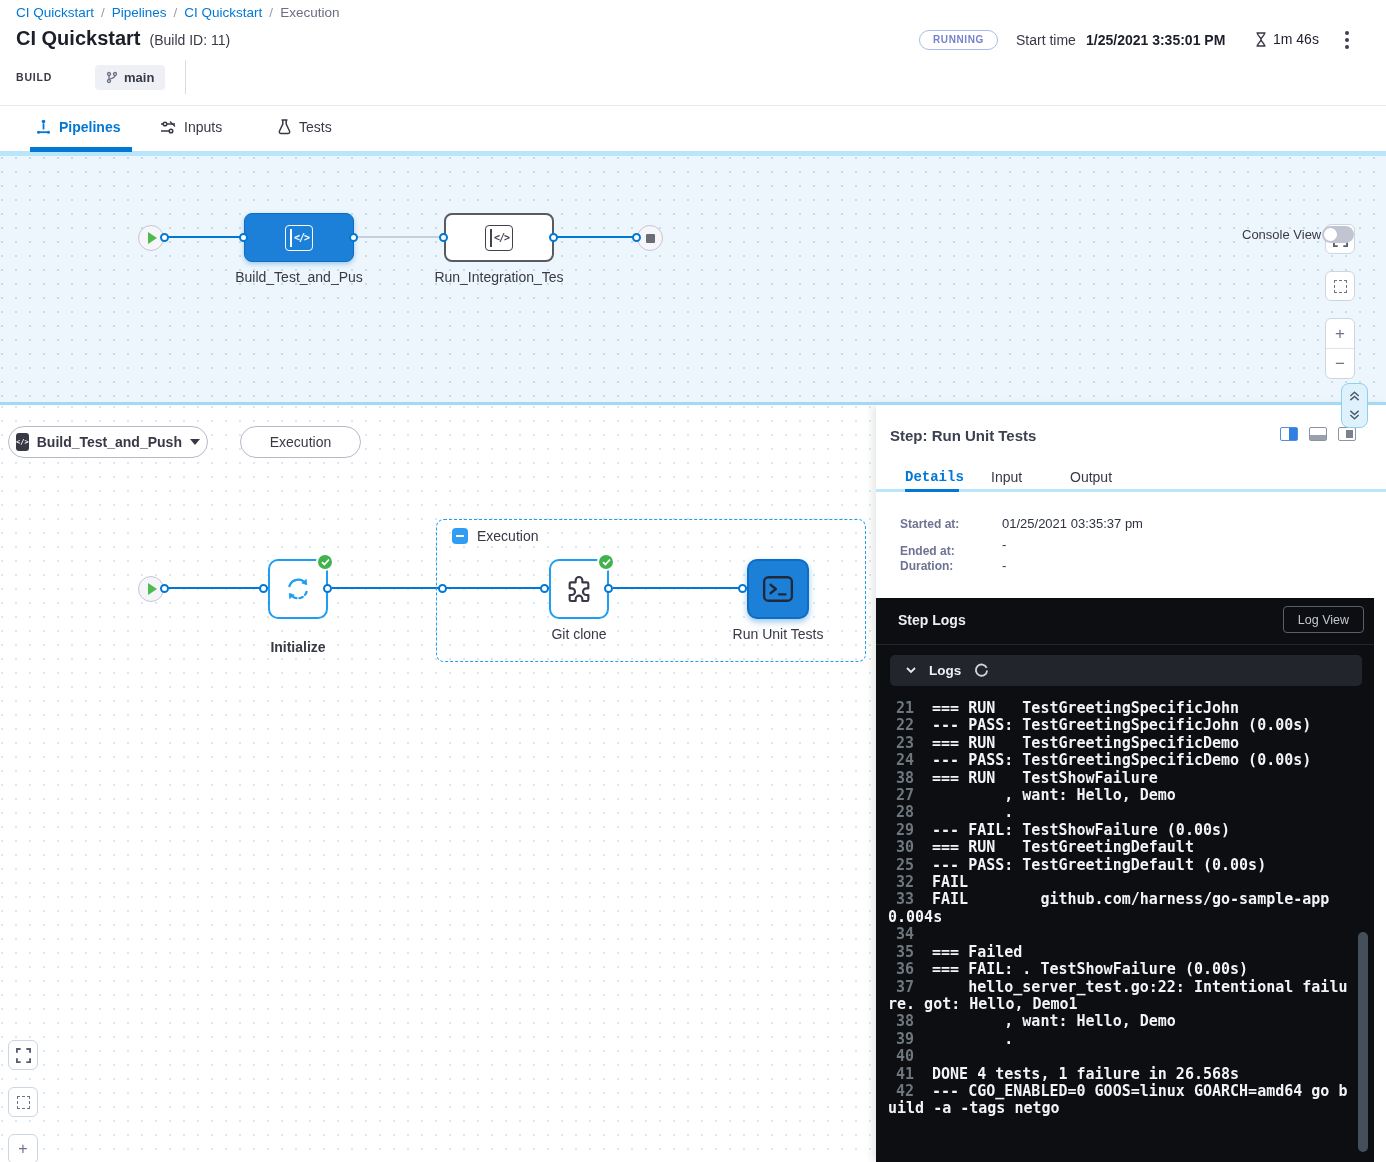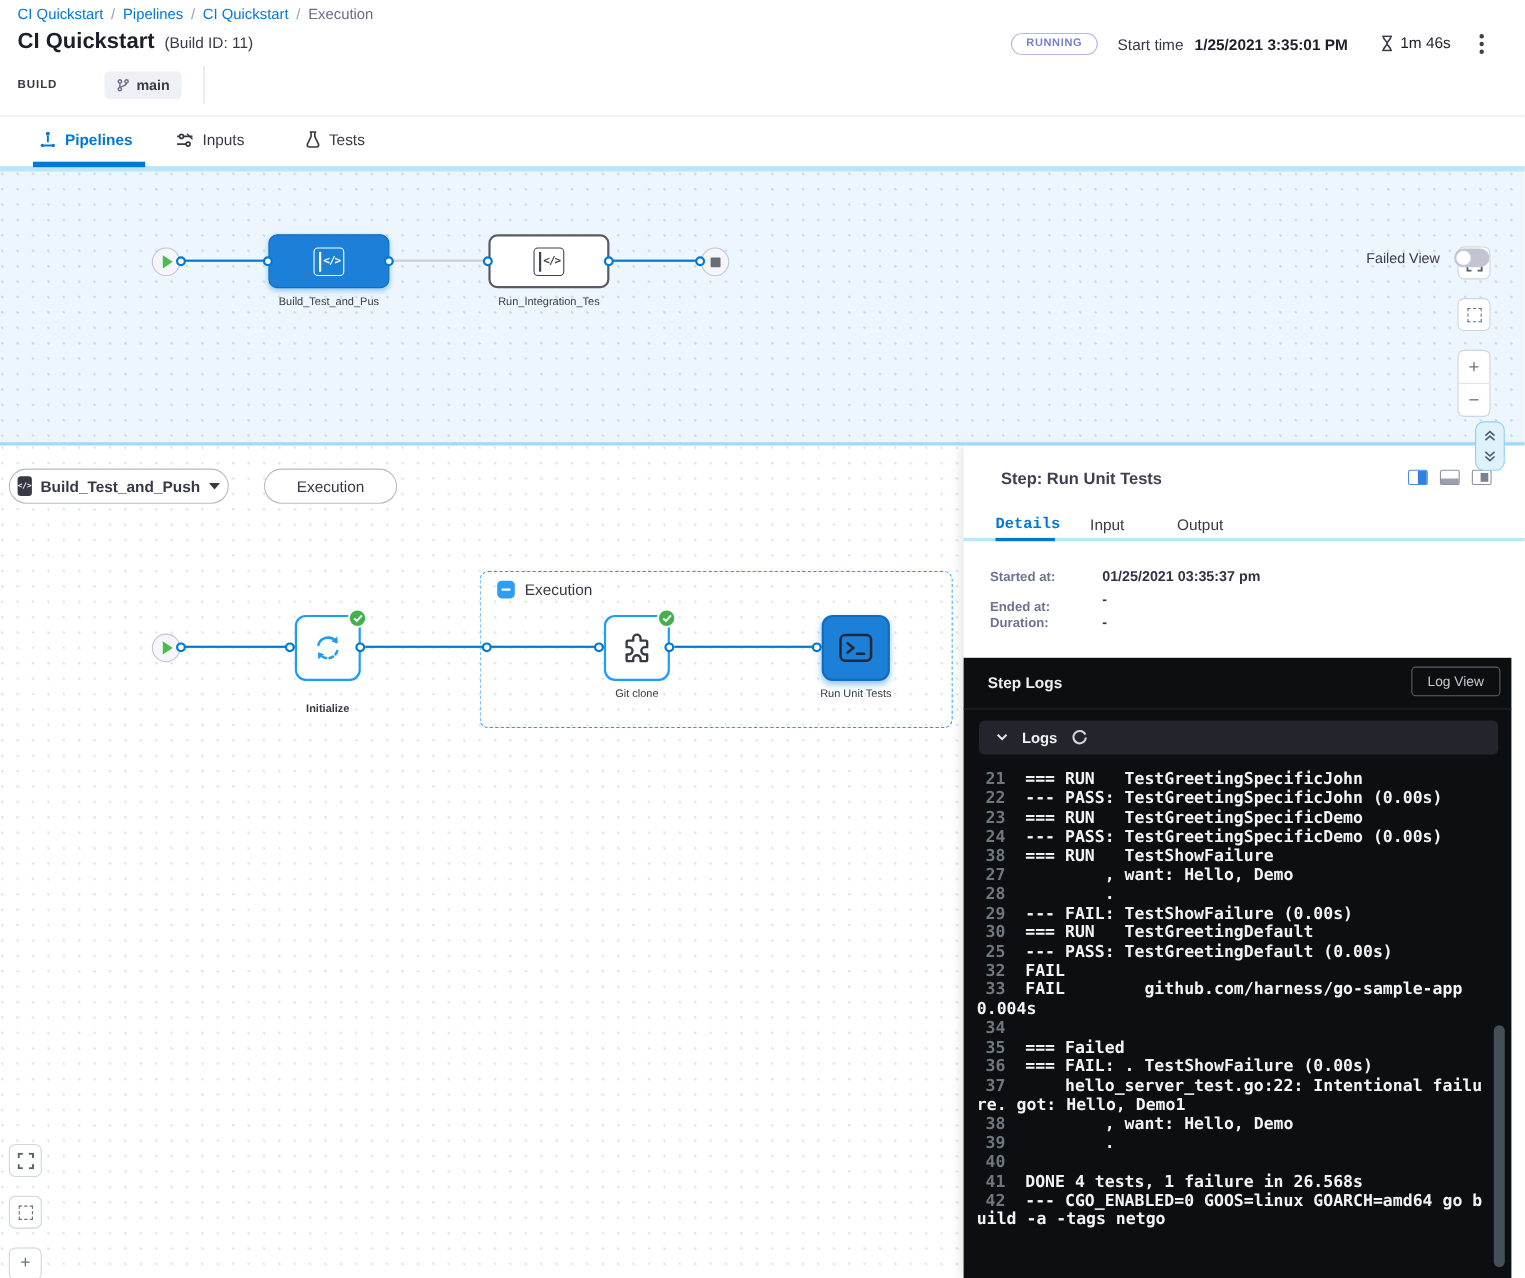--- a/index.html
+++ b/index.html
@@ -68,21 +68,21 @@
     align-items:center; justify-content:center; cursor:pointer; }
   .stagenode.blue { background:#1c80d8; border:1px solid #0e6cc2; box-shadow:0 2px 5px rgba(2,120,213,.35); }
   .stagenode.white { background:#fff; border:2px solid #585b65; }
   .codeicon { width:28px; height:26px; border:1.6px solid #fff; border-radius:4px; position:relative;
     display:flex; align-items:center; justify-content:center; }
   .codeicon .bar { position:absolute; left:4px; top:3px; bottom:3px; width:1.6px; background:#fff; }
   .codeicon .gl { font:700 10px "DejaVu Sans Mono", monospace; color:#fff; margin-left:5px; letter-spacing:-1px; }
   .codeicon.dark { border-color:#40434e; }
   .codeicon.dark .bar { background:#40434e; }
   .codeicon.dark .gl { color:#40434e; }
-  .nodelabel { position:absolute; width:160px; text-align:center; font-size:10px; color:#383946;
+  .nodelabel { position:absolute; width:160px; text-align:center; font-size:14px; color:#383946;
     white-space:nowrap; overflow:hidden; }
 
   .stepnode { position:absolute; width:60px; height:60px; border-radius:10px; background:#fff;
     border:2px solid #1e9df2; display:flex; align-items:center; justify-content:center; cursor:pointer; }
   .stepnode.bluefill { width:62px; background:#1c80d8; border:2px solid #0f6cc0;
     box-shadow:0 3px 6px rgba(2,120,213,.4); }
   .checkbadge { position:absolute; right:-8px; top:-8px; width:18px; height:18px; border-radius:50%;
     background:#42b24d; border:2px solid #fff; display:flex; align-items:center; justify-content:center; }
   .group { position:absolute; border:1.5px dashed #1e9df2; border-radius:8px; }
   .grouphdr { position:absolute; display:flex; align-items:center; gap:9px; font-size:14px; color:#383946; }
@@ -106,34 +106,34 @@
     color:#6a7486; cursor:pointer; }
   .zoompair .z:first-child { border-bottom:1px solid #dde4ea; }
   .marq { width:13px; height:13px; border:1.5px dashed #6a7486; }
   .chevpill { position:absolute; left:1341px; top:383px; width:27px; height:45px; background:#dff2fc;
     border:1px solid #8ed0f2; border-radius:8px; z-index:7; display:flex; flex-direction:column;
     align-items:center; justify-content:space-evenly; cursor:pointer; }
 
   
   .rpanel { position:absolute; left:876px; top:405px; width:510px; height:757px; background:#fff;
     box-shadow:-3px 0 8px rgba(31,41,55,.12); z-index:5; }
-  .steptitle { position:absolute; left:34px; top:22px; font-size:15px; font-weight:700; color:#3d4150; }
+  .steptitle { position:absolute; left:14px; top:22px; font-size:15px; font-weight:700; color:#3d4150; }
   .viewicons { position:absolute; left:404px; top:22px; display:flex; gap:11px; }
   .vicon { width:18px; height:14px; border:1.5px solid #8d93a0; border-radius:2px; position:relative;
     cursor:pointer; }
   .vicon.active { border-color:#4d8fe0; }
   .vicon.active::after { content:""; position:absolute; right:0; top:0; bottom:0; width:8px; background:#2f80e0; }
   .vicon.bottomfill::after { content:""; position:absolute; left:0; right:0; bottom:0; height:5px; background:#9aa0ac; }
   .vicon.rightfill::after { content:""; position:absolute; right:2px; top:2px; bottom:2px; width:7px; background:#7b828e; }
   .ptab { position:absolute; top:64px; font-size:14px; color:#383946; cursor:pointer; }
   .ptab.active { color:#0278d5; font-weight:600; }
   .ptab-line { position:absolute; left:0; top:84px; width:510px; height:3px; background:#b9e6fa; }
   .ptab-active { position:absolute; left:29px; top:84px; width:54px; height:3px; background:#0278d5; z-index:2; }
   .frow { position:absolute; left:24px; font-size:12px; font-weight:700; color:#6e7391; }
-  .fval { position:absolute; left:126px; font-size:13px; font-weight:700; color:#2f3342; }
+  .fval { position:absolute; left:126px; font-size:13px; font-weight:400; color:#2f3342; }
 
   .logblock { position:absolute; left:0; top:193px; width:498px; height:564px; background:#0c0e11; }
   .logtitle { position:absolute; left:22px; top:14px; font-size:14px; font-weight:700; color:#eceef0; }
   .logviewbtn { position:absolute; right:10px; top:8px; height:27px; padding:0 14px; background:transparent;
     border:1px solid #596069; border-radius:4px; color:#c4cad0; font-size:12.5px;
     font-family:"Liberation Sans", sans-serif; cursor:pointer; }
   .loghdrline { position:absolute; left:0; top:46px; width:498px; height:1px; background:#23282e; }
   .logsbar { position:absolute; left:14px; top:57px; width:472px; height:31px; background:#22262c;
     border-radius:5px; display:flex; align-items:center; gap:13px; padding:0 16px; cursor:pointer; }
   .logsbar .lbl { font-size:13.5px; font-weight:600; color:#eef0f2; }
@@ -198,21 +198,21 @@
       <path d="M10 1.5 15 6.5" stroke-width="1.3"></path>
     </svg>
     <span>Inputs</span>
   </div>
   <div class="tab" style="left:278px;">
     <svg width="13" height="16" viewBox="0 0 13 16" fill="none" stroke="#383946" stroke-width="1.5">
       <path d="M3.5 1h6M4.8 1v4.2L1.5 12a1.8 1.8 0 0 0 1.7 2.6h6.6a1.8 1.8 0 0 0 1.7-2.6L8.2 5.2V1"></path>
     </svg>
     <span>Tests</span>
   </div>
-  <span class="consolelbl">Failed View</span>
+  <span class="consolelbl">Console View</span>
   <div class="toggle">
       <div class="knob"></div>
     </div>
 </div>
 <div class="tab-underline"></div>
 <div class="bluestrip"></div>
 
 <div class="canvas-top">
   <div class="pline" style="left:164px; top:80px; width:80px;"></div>
   <div class="pline gray" style="left:354px; top:80px; width:90px;"></div>

